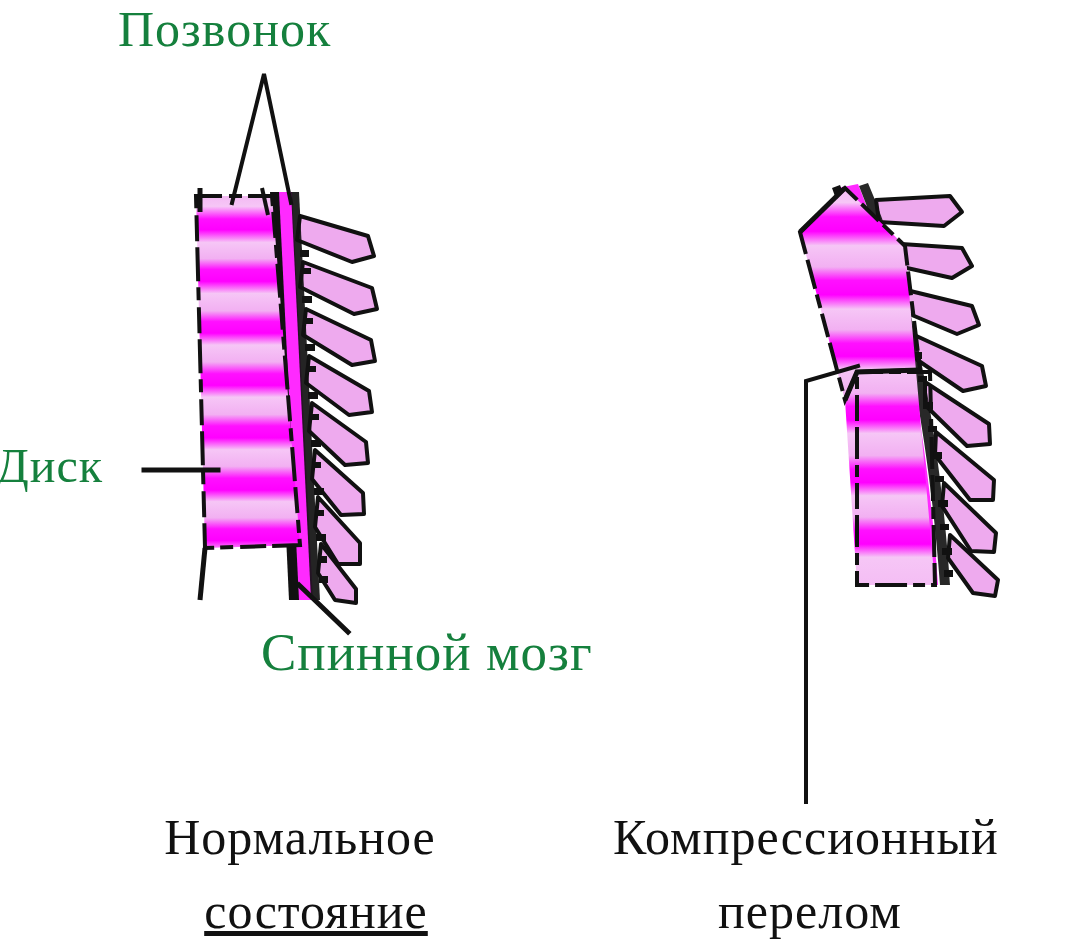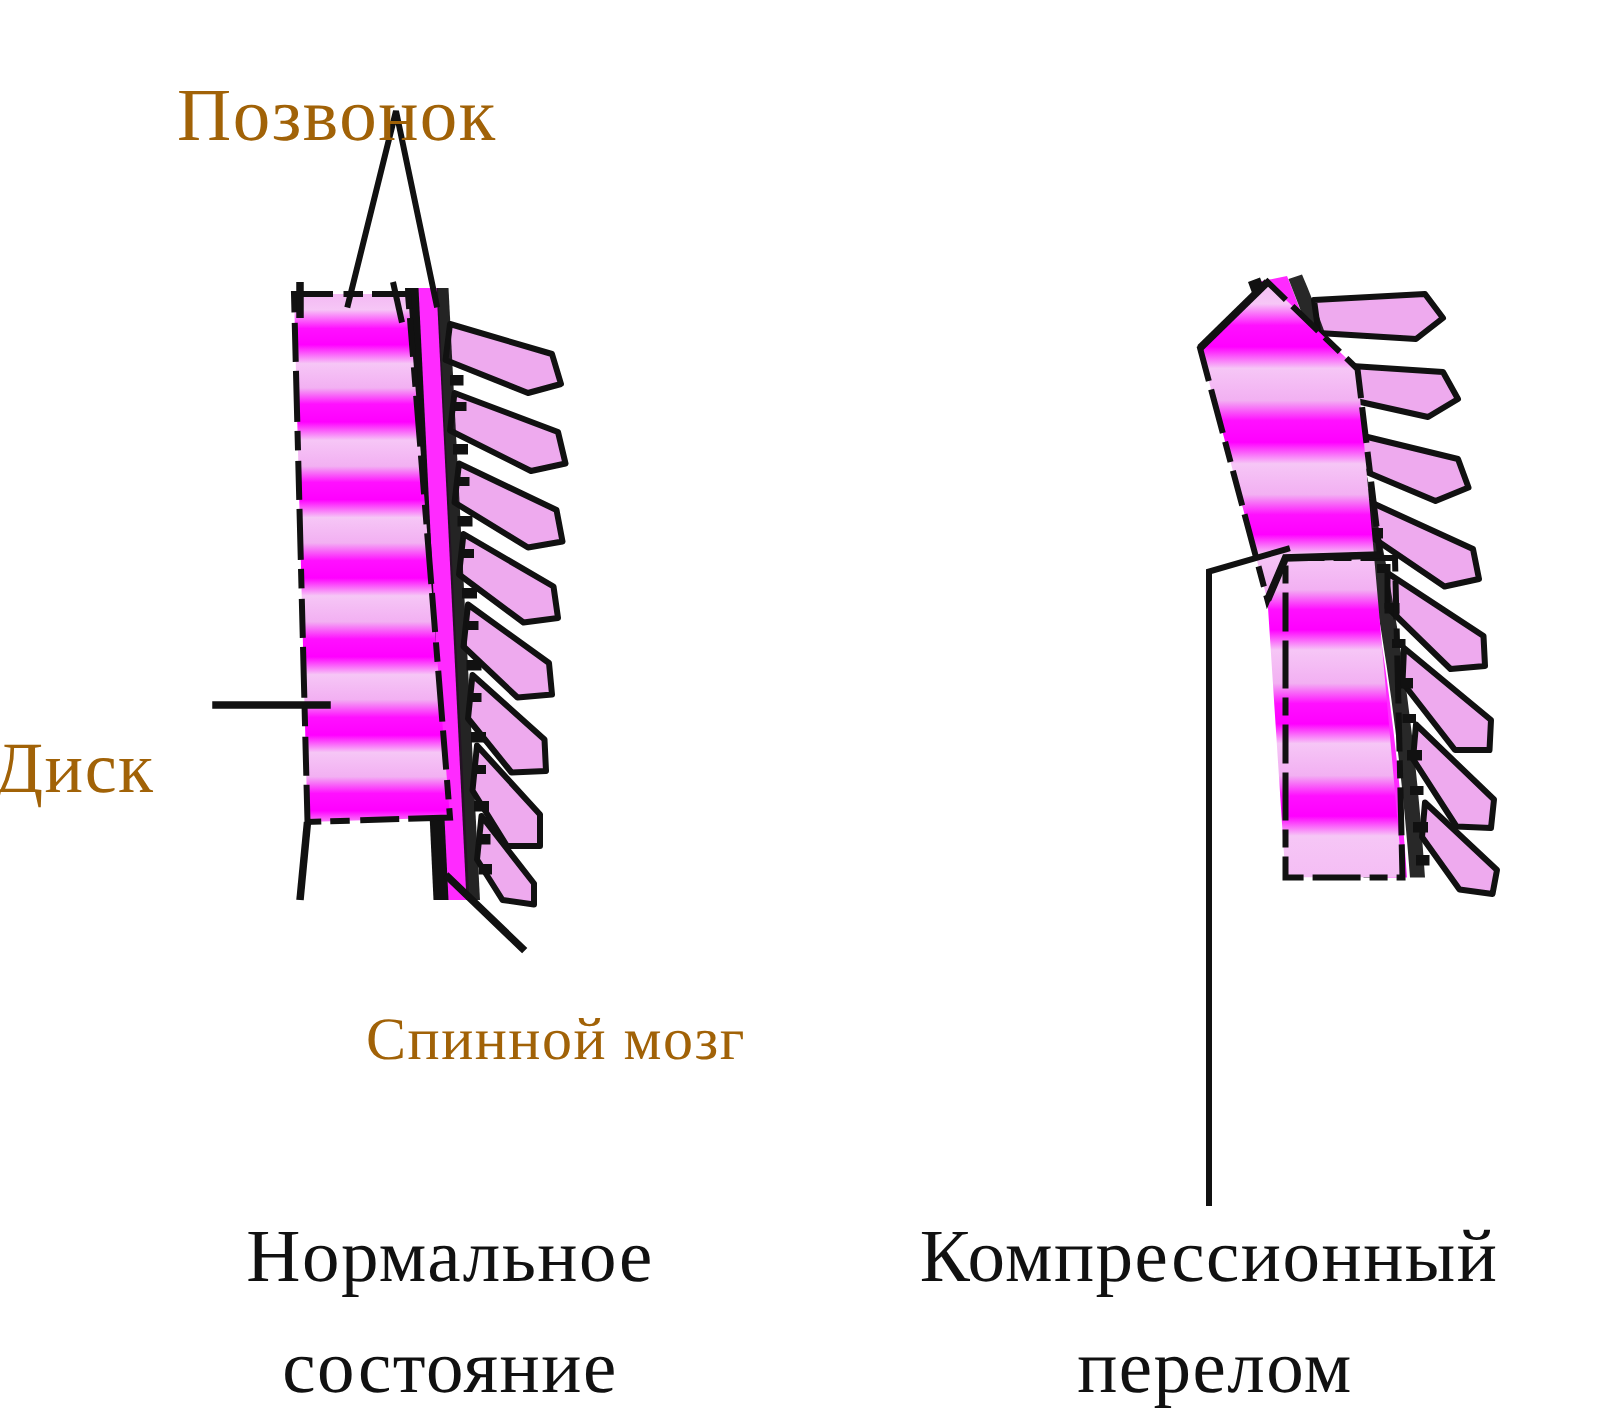--- a/index.html
+++ b/index.html
@@ -18,54 +18,53 @@
   #figure {
     position: absolute;
     left: 0;
     top: 0;
     width: 1080px;
     height: 945px;
   }
   .txt {
     position: absolute;
     white-space: nowrap;
-    color: #a16207;
+    color: #15803d;
     font-family: "Liberation Serif", "DejaVu Serif", serif;
     line-height: 1;
-    margin-top: 47px;
   }
   #label-vertebra {
     left: 118px;
     top: 4px;
     font-size: 50px;
     letter-spacing: 1px;
   }
   #label-disc {
     left: -4px;
     top: 442px;
     font-size: 48px;
     letter-spacing: 1px;
   }
   #label-cord {
-    left: 244px;
+    left: 261px;
     top: 626px;
-    font-size: 40px;
+    font-size: 53px;
     letter-spacing: 1px;
   }
   .caption-line {
     position: absolute;
     text-align: center;
     font-size: 50px;
     letter-spacing: 1px;
     color: #111111;
     font-family: "Liberation Serif", "DejaVu Serif", serif;
     line-height: 1;
   }
   #caption-normal-1 { left: 40px;  top: 812px; width: 520px; }
-  #caption-normal-2 { left: 40px;  top: 886px; width: 520px; }
+  #caption-normal-2 { left: 56px;  top: 886px; width: 520px; text-decoration: underline; }
   #caption-fracture-1 { left: 536px; top: 812px; width: 540px; }
   #caption-fracture-2 { left: 540px; top: 886px; width: 540px; font-family: Liberation Serif, serif; }
 </style>
 </head>
 <body>
 
 <svg id="figure" viewBox="0 0 1080 945" xmlns="http://www.w3.org/2000/svg">
 
   <defs>
 

